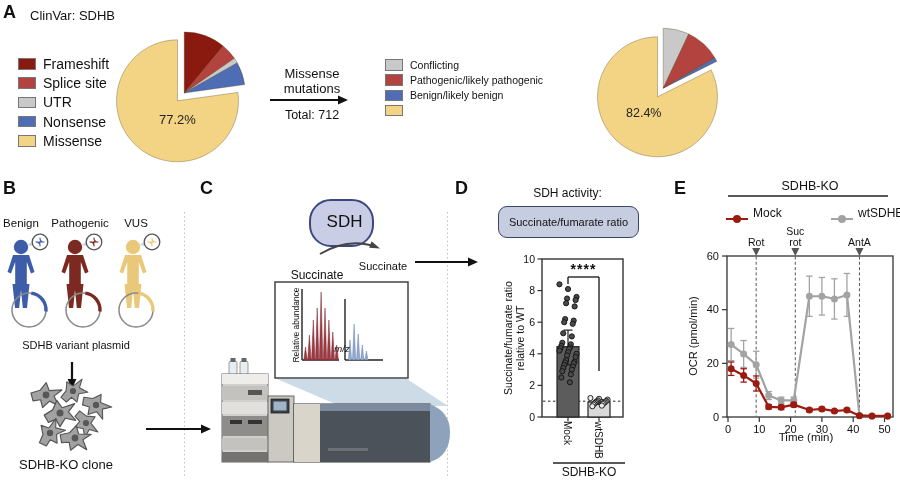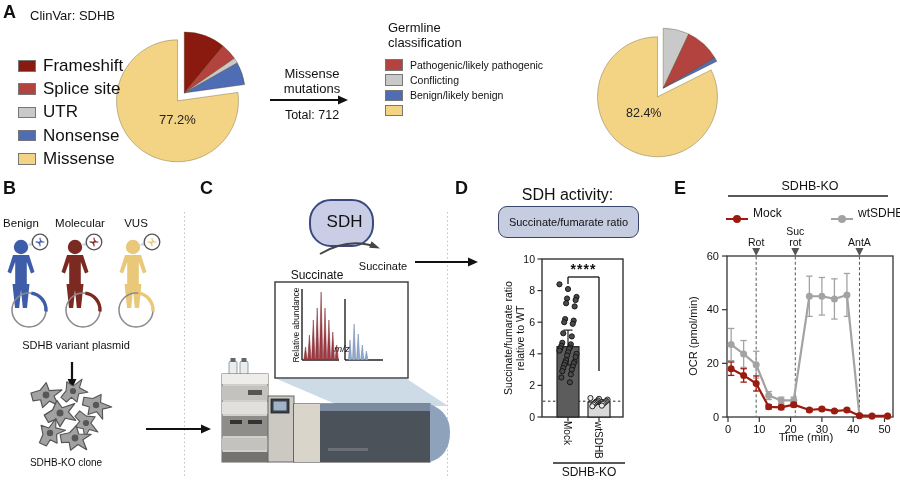--- a/index.html
+++ b/index.html
@@ -419,21 +419,21 @@
         <polygon points="352.5,360 354.1,324 355.70000000000005,360" fill="#93a9cd" stroke="#6b83ad" stroke-width="0.5"></polygon>
         <polygon points="356.59999999999997,360 358.2,334 359.8,360" fill="#93a9cd" stroke="#6b83ad" stroke-width="0.5"></polygon>
         <polygon points="360.7,360 362.3,345 363.90000000000003,360" fill="#93a9cd" stroke="#6b83ad" stroke-width="0.5"></polygon>
         <polygon points="364.79999999999995,360 366.4,351 368,360" fill="#93a9cd" stroke="#6b83ad" stroke-width="0.5"></polygon>
       </g>
     </svg>
 
   <div class="t pl" style="left:3px;top:2px;">A</div>
   <div class="t" style="left:30px;top:8px;font-size:13px;">ClinVar: SDHB</div>
 
-  <div class="legend" style="left:18px;top:56px;font-size:17px;">
+  <div class="legend" style="left:18px;top:56px;font-size:14px;">
     <div class="lrow">
         <span class="sw" style="background-color: rgb(138, 26, 16);"></span>
         <span>Frameshift</span>
       </div>
     <div class="lrow">
         <span class="sw" style="background-color: rgb(179, 67, 63);"></span>
         <span>Splice site</span>
       </div>
     <div class="lrow">
         <span class="sw" style="background-color: rgb(201, 201, 201);"></span>
@@ -445,55 +445,54 @@
       </div>
     <div class="lrow">
         <span class="sw" style="background-color: rgb(243, 211, 132);"></span>
         <span>Missense</span>
       </div>
   </div>
 
   <div class="t ctr" style="left:268px;top:66px;width:88px;font-size:13px;">Missense mutations</div>
   <div class="t ctr" style="left:268px;top:108px;width:88px;font-size:12.5px;text-align:center;">Total: 712</div>
 
-  <div class="t" style="left:388px;top:20px;font-size:13px;width:110px;">Germline classification</div>
   <div class="legend" style="left:385px;top:59px;font-size:10.5px;">
+    <div class="lrow">
+        <span class="sw" style="background-color: rgb(201, 201, 201);"></span>
+        <span>Conflicting</span>
+      </div>
     <div class="lrow">
         <span class="sw" style="background-color: rgb(179, 67, 63);"></span>
         <span>Pathogenic/likely pathogenic</span>
       </div>
     <div class="lrow">
-        <span class="sw" style="background-color: rgb(201, 201, 201);"></span>
-        <span>Conflicting</span>
-      </div>
-    <div class="lrow">
         <span class="sw" style="background-color: rgb(79, 109, 180);"></span>
         <span>Benign/likely benign</span>
       </div>
     <div class="lrow">
         <span class="sw" style="background-color: rgb(243, 211, 132);"></span>
       </div>
   </div>
 
   <div class="t pl" style="left:3px;top:178px;">B</div>
   <div class="t ctr" style="left:-5px;top:217px;width:52px;font-size:11.5px;">Benign</div>
-  <div class="t ctr" style="left:49px;top:217px;width:62px;font-size:11.5px;">Molecular</div>
+  <div class="t ctr" style="left:49px;top:217px;width:62px;font-size:11.5px;">Pathogenic</div>
   <div class="t ctr" style="left:110px;top:217px;width:52px;font-size:11.5px;">VUS</div>
   <div class="t ctr" style="left:21px;top:339px;width:110px;font-size:11px;">SDHB variant plasmid</div>
-  <div class="t ctr" style="left:11px;top:457px;width:110px;font-size:10px;">SDHB-KO clone</div>
+  <div class="t ctr" style="left:11px;top:457px;width:110px;font-size:13px;">SDHB-KO clone</div>
 
   <div class="t pl" style="left:200px;top:178px;">C</div>
   <div class="t ctr" style="left:310px;top:212px;width:69px;font-size:17px;">SDH</div>
   <div class="t ctr" style="left:287px;top:268px;width:60px;font-size:12px;">Succinate</div>
   <div class="t ctr" style="left:353px;top:260px;width:60px;font-size:11px;">Succinate</div>
   <div class="t rot" style="left:296px;top:325px;font-size:8.5px;">Relative abundance</div>
   <div class="t ctr it" style="left:330px;top:343px;width:24px;font-size:9.5px;">m/z</div>
 
   <div class="t pl" style="left:455px;top:178px;">D</div>
-  <div class="t ctr" style="left:500px;top:186px;width:135px;font-size:16px;">SDH activity:</div>
+  <div class="t ctr" style="left:500px;top:186px;width:135px;font-size:12px;">SDH activity:</div>
   <div class="dbox" style="left:498px;top:206px;width:139px;height:30px;font-size:11px;">Succinate/fumarate ratio</div>
   <div class="t rot" style="left:514px;top:338px;font-size:10.5px;">
     <div>Succinate/fumarate ratio</div>
     <div>relative to WT</div>
   </div>
   <div class="t vert" style="left:561px;top:421px;font-size:10px;">Mock</div>
   <div class="t vert" style="left:592px;top:421px;font-size:10px;">wtSDHB</div>
   <div class="t ctr" style="left:548px;top:465px;width:82px;font-size:12px;">SDHB-KO</div>
 
   <div class="t pl" style="left:674px;top:178px;">E</div>

